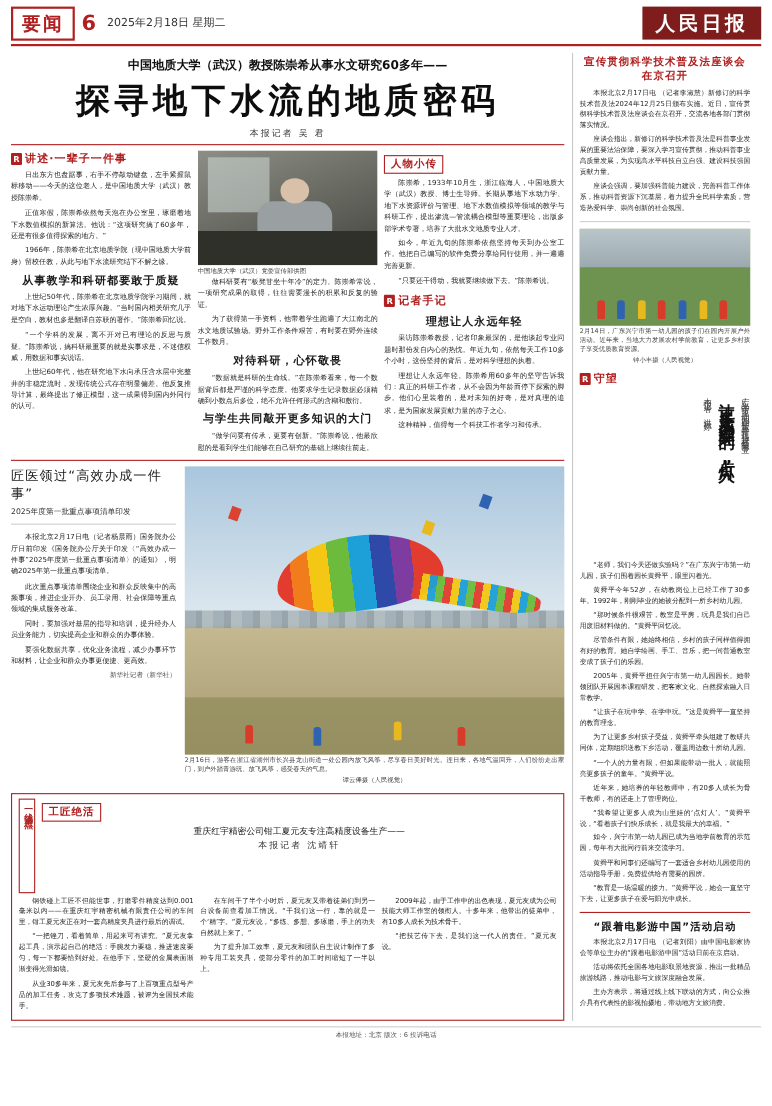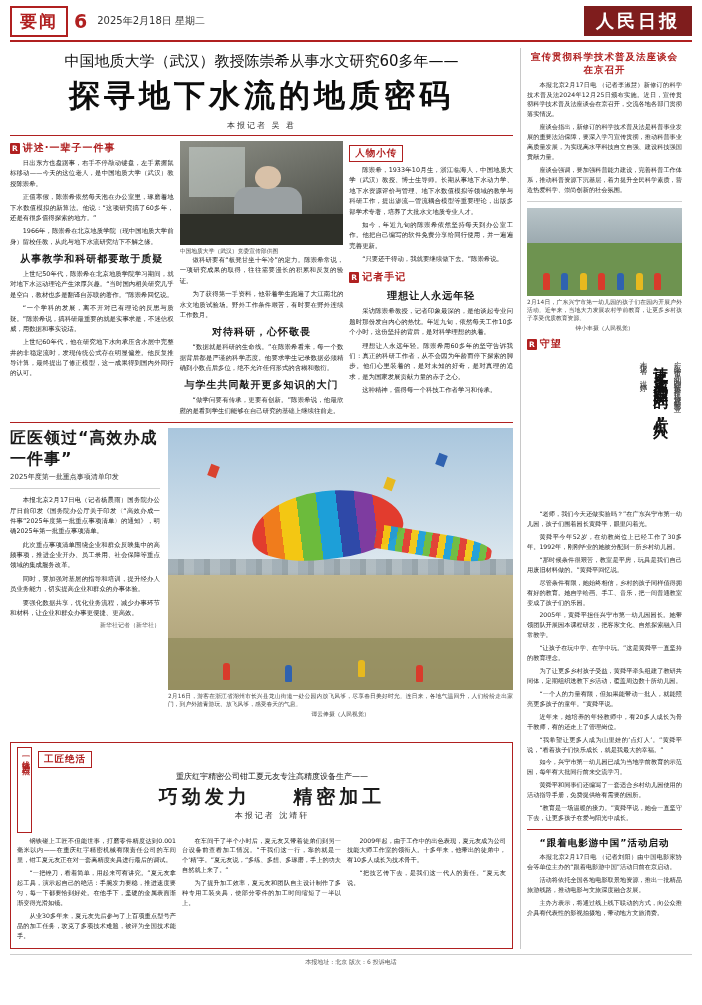--- a/index.html
+++ b/index.html
@@ -25,21 +25,21 @@
     margin-left:auto; background:#7f1d1d; color:#fff; font-size:18px; font-weight:bold;
     padding:3px 12px; letter-spacing:3px;
   }
 
   
   .body-grid { display:flex; gap:7px; margin-top:6px; }
   .col-main { width:503px; }
   .col-right { width:162px; border-left:1px solid #c8c8c8; padding-left:6px; }
 
   
-  .shoulder { font-size:15px; font-weight:normal; color:#111; text-align:center; margin:4px 0 2px; }
+  .shoulder { font-size:11px; font-weight:bold; color:#111; text-align:center; margin:4px 0 2px; }
   .headline {
     text-align:center; font-size:31px; font-weight:bold; letter-spacing:4px;
     color:#0d0d0d; margin:4px 0 3px;
   }
   .byline { text-align:center; font-size:8px; color:#333; letter-spacing:2px; margin-bottom:4px; }
   .rule-red { border:0; border-top:1px solid #b02020; margin:3px 0 5px; }
 
   
   .seclabel { display:flex; align-items:center; gap:3px; margin:0 0 3px; }
   .seclabel .r {
@@ -103,30 +103,30 @@
   
   .vert-wrap { display:flex; justify-content:flex-end; gap:3px; margin:4px 0; }
   .vert {
     writing-mode:vertical-rl; text-orientation:upright;
     font-size:15px; font-weight:bold; letter-spacing:3px; line-height:1.25; color:#111;
     height:150px;
   }
   .vert.sm { font-size:7.5px; font-weight:normal; letter-spacing:2px; color:#444; height:150px; }
 
   
-  .redbox { border:1px solid #b02020; padding:4px 6px; margin-top:23px; }
+  .redbox { border:1px solid #b02020; padding:4px 6px; margin-top:6px; }
   .craft-head { display:flex; align-items:flex-start; gap:6px; }
   .craft-side {
     writing-mode:vertical-rl; text-orientation:upright; font-size:8px; letter-spacing:2px;
     border:1px solid #b02020; color:#b02020; padding:4px 1px; height:86px; font-weight:bold;
   }
   .craft-title { font-size:19px; font-weight:bold; letter-spacing:4px; text-align:center; }
   .craft-shoulder { font-size:8px; text-align:center; margin-bottom:2px; }
 
-  .mid-title { font-size:16px; font-weight:bold; letter-spacing:1px; }
+  .mid-title { font-size:12px; font-weight:normal; letter-spacing:1px; }
   .mid-sub { font-size:7px; color:#333; margin-top:2px; }
 
   .footer { text-align:center; font-size:6px; color:#555; margin-top:5px; border-top:1px solid #ccc; padding-top:3px; }
 
   .small-col { font-size:6.2px; line-height:1.6; text-align:justify; text-indent:2em; margin:0 0 3px; }
 
   .sig { text-align:right; font-size:6px; color:#555; margin-top:2px; }
 </style>
 </head>
 <body>
@@ -233,25 +233,20 @@
           <div class="cap ctr">谭云俸摄（人民视觉）</div>
         </div>
       </div>
 
       <div class="redbox">
         <div class="craft-head">
           <div class="craft-side">一线消息点</div>
           <div style="flex:1;">
             <div class="boxlabel">工匠绝活</div>
             <div class="craft-shoulder">重庆红宇精密公司钳工夏元友专注高精度设备生产——</div>
-            <div class="craft-title">
-              <span>巧劲发力</span>
-              &nbsp;&nbsp;
-              <span>精密加工</span>
-            </div>
             <div class="byline">本报记者  沈靖轩</div>
           </div>
         </div>
         <div class="three" style="margin-top:3px;">
           <div>
             <p class="small-col">钢铁碰上工匠不但能世事，打磨零件精度达到0.001毫米以内——在重庆红宇精密机械有限责任公司的车间里，钳工夏元友正在对一套高精度夹具进行最后的调试。</p>
             <p class="small-col">“一把锉刀，看着简单，用起来可有讲究。”夏元友拿起工具，演示起自己的绝活：手腕发力要稳，推进速度要匀，每一下都要恰到好处。在他手下，坚硬的金属表面渐渐变得光滑如镜。</p>
             <p class="small-col">从业30多年来，夏元友先后参与了上百项重点型号产品的加工任务，攻克了多项技术难题，被评为全国技术能手。</p>
           </div>
           <div>

